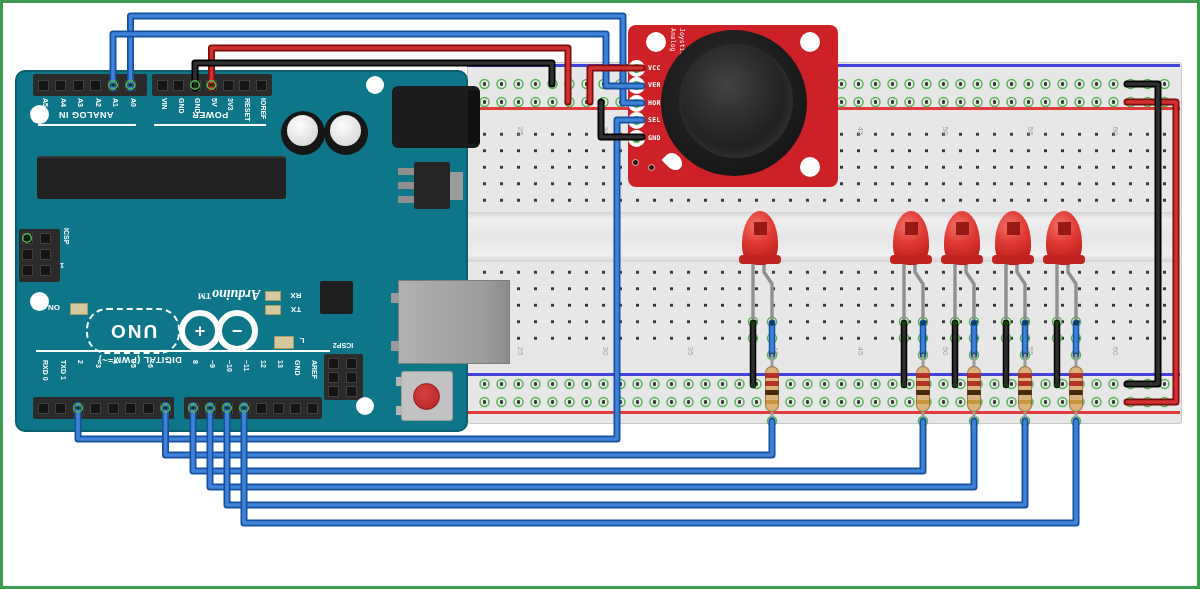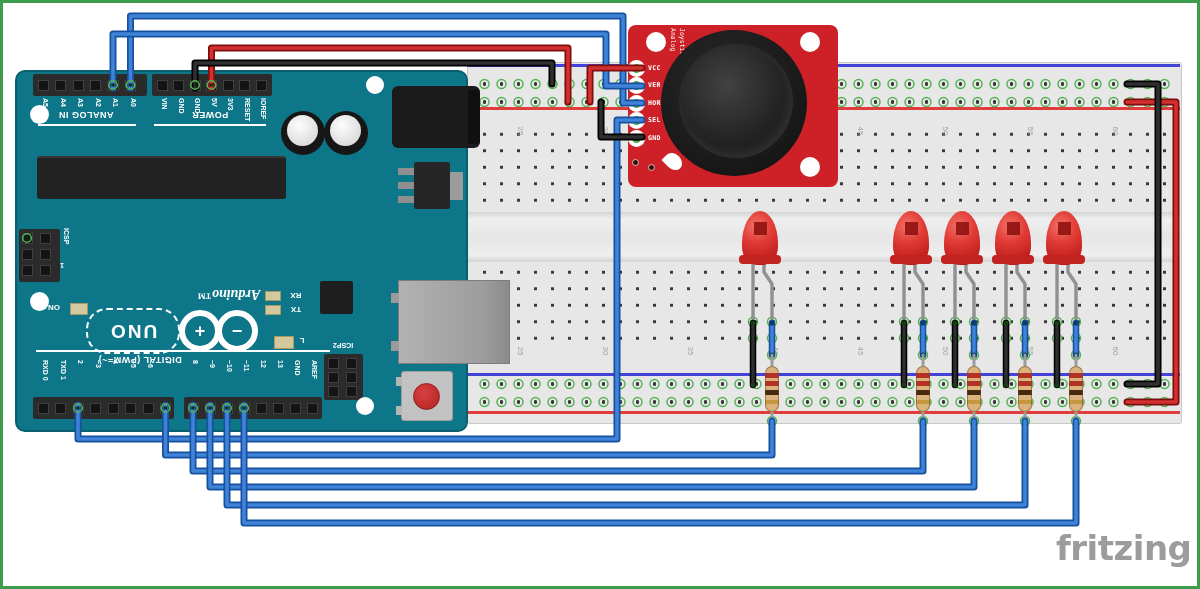--- a/index.html
+++ b/index.html
@@ -32,21 +32,20 @@
 
   <div class="abs flip wlabel" style="left:398px;top:356px;width:56px;z-index:5;font:bold 7px 'Liberation Sans',sans-serif;text-align:center;">RESET</div>
   <div class="abs vtxt2 wlabel" style="left:58px;top:228px;width:12px;height:40px;z-index:5;font:bold 7px 'Liberation Sans',sans-serif;">ICSP</div>
   <div class="abs flip wlabel" style="left:56px;top:262px;width:12px;z-index:5;font:bold 7px 'Liberation Sans',sans-serif;text-align:center;">1</div>
   <div class="abs flip wlabel" style="left:320px;top:342px;width:46px;z-index:5;font:bold 7px 'Liberation Sans',sans-serif;text-align:center;">ICSP2</div>
   <div class="abs flip wlabel" style="left:42px;top:303px;width:24px;z-index:5;font:bold 8px 'Liberation Sans',sans-serif;text-align:center;">ON</div>
   <div class="abs flip wlabel" style="left:287px;top:291px;width:18px;z-index:5;font:bold 8px 'Liberation Sans',sans-serif;text-align:center;">RX</div>
   <div class="abs flip wlabel" style="left:287px;top:305px;width:18px;z-index:5;font:bold 8px 'Liberation Sans',sans-serif;text-align:center;">TX</div>
   <div class="abs flip wlabel" style="left:295px;top:336px;width:14px;z-index:5;font:bold 8px 'Liberation Sans',sans-serif;text-align:center;">L</div>
 
-  <div class="abs" style="left:1056px;top:528px;width:142px;height:48px;z-index:3;color:#9c9c9c;font:600 34px 'DejaVu Sans',sans-serif;letter-spacing:-.5px;">fritzing</div>
 
   <div class="abs" style="left:0;top:0;width:1194px;height:583px;border:3px solid #3E9C4F;z-index:10;pointer-events:none;"></div>
 <div class="abs" style="left: 467px; top: 62px; width: 713px; height: 360px; z-index: 1; background: rgb(231, 231, 231); border: 1px solid rgb(201, 201, 201); border-radius: 3px;"></div>
     <div class="abs" style="left: 467px; top: 64px; width: 713px; height: 2.5px; z-index: 1; background: rgb(67, 67, 216);"></div>
     <div class="abs" style="left: 467px; top: 107px; width: 713px; height: 2.5px; z-index: 1; background: rgb(226, 59, 59);"></div>
     <div class="abs" style="left: 467px; top: 373px; width: 713px; height: 2.5px; z-index: 1; background: rgb(67, 67, 216);"></div>
     <div class="abs" style="left: 467px; top: 411px; width: 713px; height: 2.5px; z-index: 1; background: rgb(226, 59, 59);"></div>
     <div class="abs holes-rail" style="left: 472px; top: 75px; width: 700px; height: 36px; z-index: 1;"></div>
     <div class="abs holes-rail" style="left: 472px; top: 375px; width: 700px; height: 36px; z-index: 1;"></div>
     <div class="abs holes-grid" style="left: 472px; top: 126px; width: 700px; height: 83px; z-index: 1;"></div>

